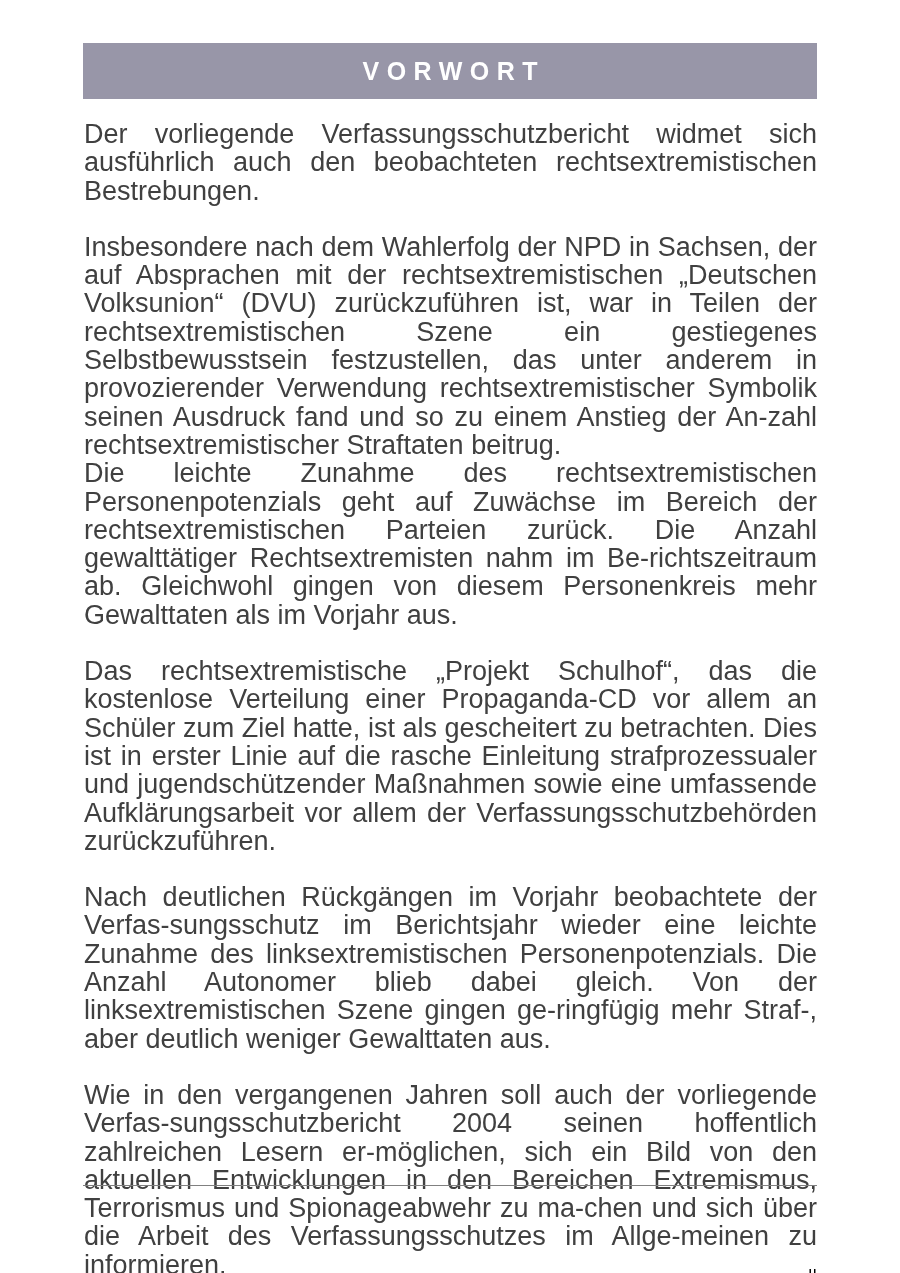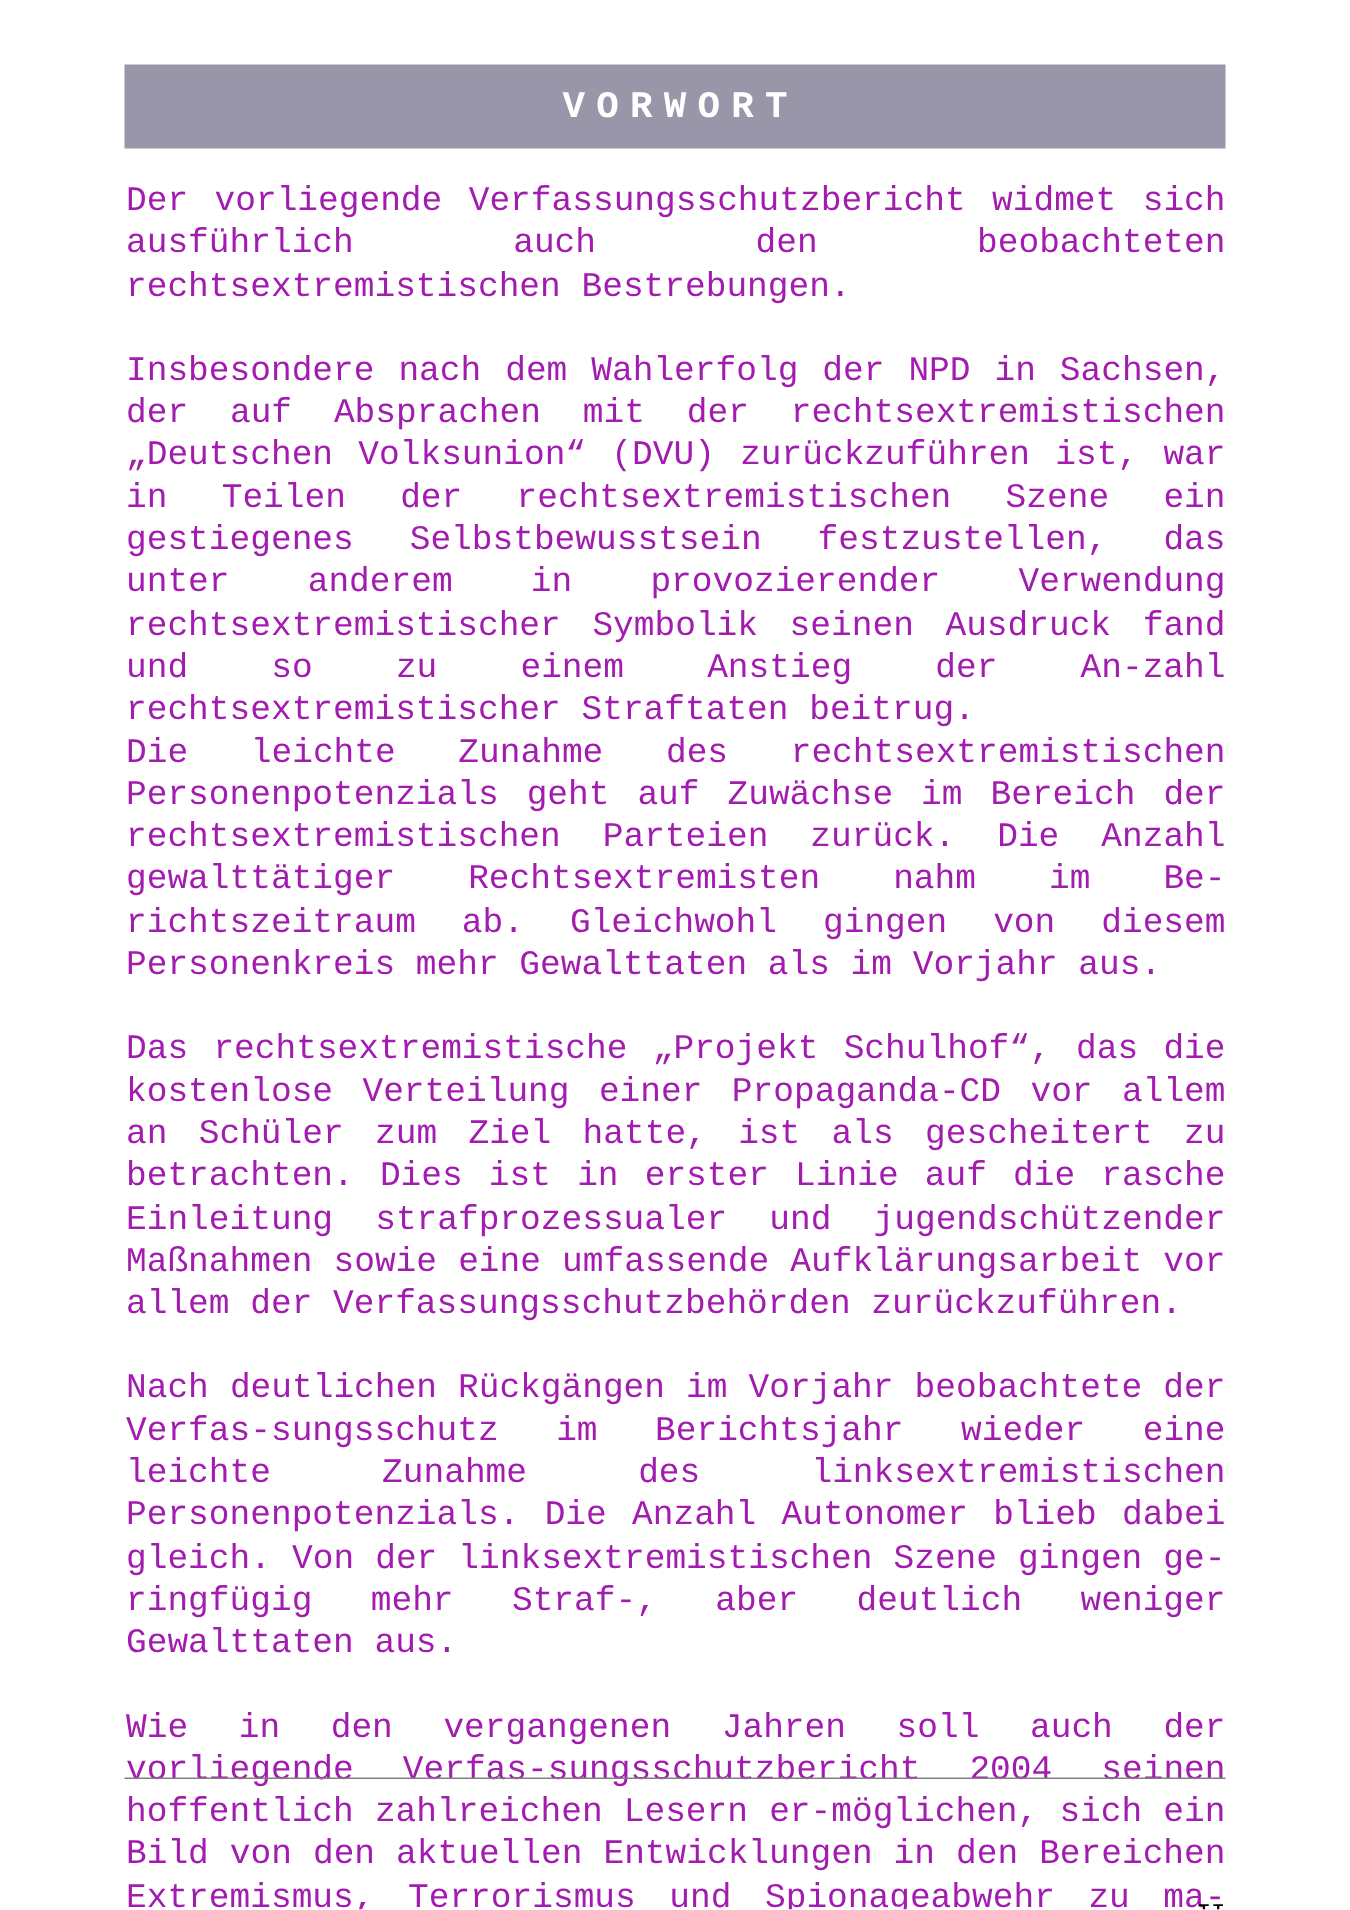--- a/index.html
+++ b/index.html
@@ -13,21 +13,20 @@
     color: #000000;
   }
 
   #page {
     position: relative;
     width: 900px;
     height: 1273px;
     margin: 0 auto;
     background: #ffffff;
     overflow: hidden;
-    font-family: Liberation Mono, monospace;
   }
 
   
   .banner {
     position: absolute;
     left: 83px;
     top: 43px;
     width: 734px;
     height: 56px;
     background: #9896a8;
@@ -49,28 +48,28 @@
 
   
   .content {
     position: absolute;
     left: 84px;
     top: 120px;
     width: 733px;
   }
 
   .para {
-    font-size: 23px;
+    font-size: 27px;
     line-height: 28.3px;
     text-align: justify;
     text-justify: inter-word;
     margin: 0;
     white-space: pre-line;
     hyphens: none;
-    color: #a21caf;
+    color: #404040;
   }
 
   
   .gap-blank { height: 28px; }
   .gap-none  { height: 0px; }
 
   
   .footer-rule {
     position: absolute;
     left: 83px;

